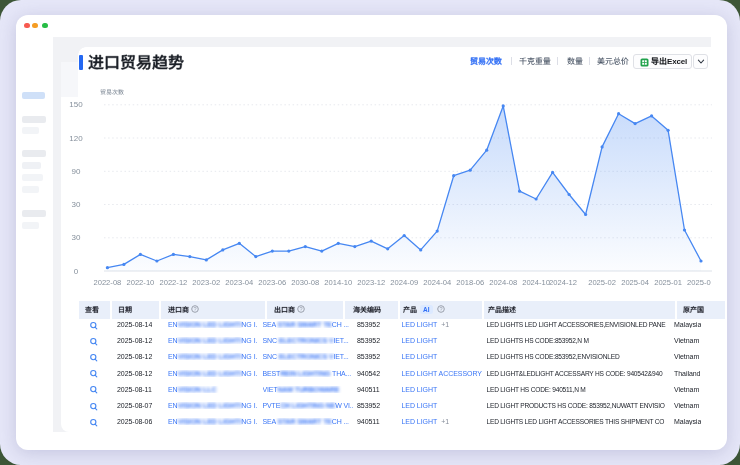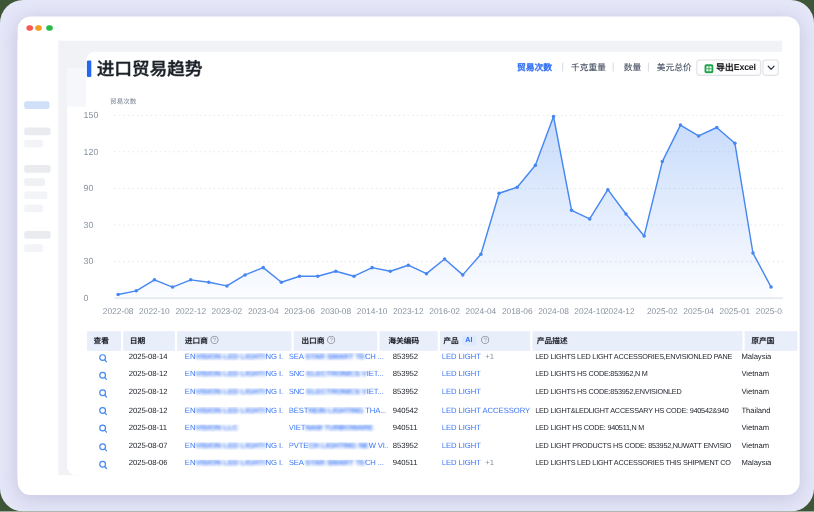--- a/index.html
+++ b/index.html
@@ -12,21 +12,21 @@
 .side {position:absolute;left:16px;top:37px;width:37px;height:398px;background:#fff}
 .bar {position:absolute;left:6px;height:7px;border-radius:2px}
 .mainbg {position:absolute;left:53px;top:37px;width:657.6px;height:395px;background:#f1f2f5}
 .card {position:absolute;left:61px;top:47px;width:649.6px;height:385px;background:#fff;border-radius:8px 0 0 8px}
 .notch {position:absolute;left:61px;top:47px;width:17px;height:15px;background:#f1f2f5}
 .strip {position:absolute;left:61px;top:62px;width:17px;height:35px;background:#f6f7fa}
 .tbar {position:absolute;left:78.5px;top:54.5px;width:4px;height:15px;background:#2468f2;border-radius:1px}
 .tsep {position:absolute;top:57px;width:1px;height:8px;background:#dcdee6}
 .btn {position:absolute;top:54px;height:15.3px;border:1px solid #dfe1e6;border-radius:3px;background:#fdfdfe}
 .exceltxt {left:667px;top:57.4px;font-size:8px;font-weight:600;color:#17181c;letter-spacing:-0.15px}
-.ytick {position:absolute;font-size:8px;color:#86909c;width:30px;text-align:left;left:76px}
+.ytick {position:absolute;font-size:8px;color:#86909c;width:30px;text-align:center;left:61px}
 .xtick {position:absolute;top:277.5px;font-size:7.6px;color:#86909c;transform:translateX(-50%);white-space:nowrap}
 .gl {stroke:#e7e9ee;stroke-width:1;stroke-dasharray:1.5 2.6}
 .axis {stroke:#dde2e9;stroke-width:1}
 .hc {position:absolute;top:301px;height:18px;background:#e9effa}
 .c {position:absolute;font-size:7px;letter-spacing:-0.05px;white-space:nowrap;overflow:hidden}
 .dk {color:#20242c}
 .bl {color:#3975f6}
 .desc {width:180px;font-size:6.6px;letter-spacing:-0.2px}
 .blur {filter:blur(1.5px);font-weight:600}
 .plus {color:#868d9a;margin-left:4px;font-size:7px}
@@ -172,21 +172,21 @@
 <div class="xlabels">
     <div class="xtick" style="left:107.4px">2022-08</div>
     <div class="xtick" style="left:140.4px">2022-10</div>
     <div class="xtick" style="left:173.4px">2022-12</div>
     <div class="xtick" style="left:206.3px">2023-02</div>
     <div class="xtick" style="left:239.3px">2023-04</div>
     <div class="xtick" style="left:272.3px">2023-06</div>
     <div class="xtick" style="left:305.3px">2030-08</div>
     <div class="xtick" style="left:338.3px">2014-10</div>
     <div class="xtick" style="left:371.2px">2023-12</div>
-    <div class="xtick" style="left:404.2px">2016-02</div>
+    <div class="xtick" style="left:404.2px">2024-09</div>
     <div class="xtick" style="left:437.2px">2024-04</div>
     <div class="xtick" style="left:470.2px">2018-06</div>
     <div class="xtick" style="left:503.2px">2024-08</div>
     <div class="xtick" style="left:536.1px">2024-10</div>
     <div class="xtick" style="left:563px">2024-12</div>
     <div class="xtick" style="left:602.1px">2025-02</div>
     <div class="xtick" style="left:635.1px">2025-04</div>
     <div class="xtick" style="left:668.1px">2025-01</div>
     <div class="xtick" style="left:701.0px">2025-08</div>
   </div>

